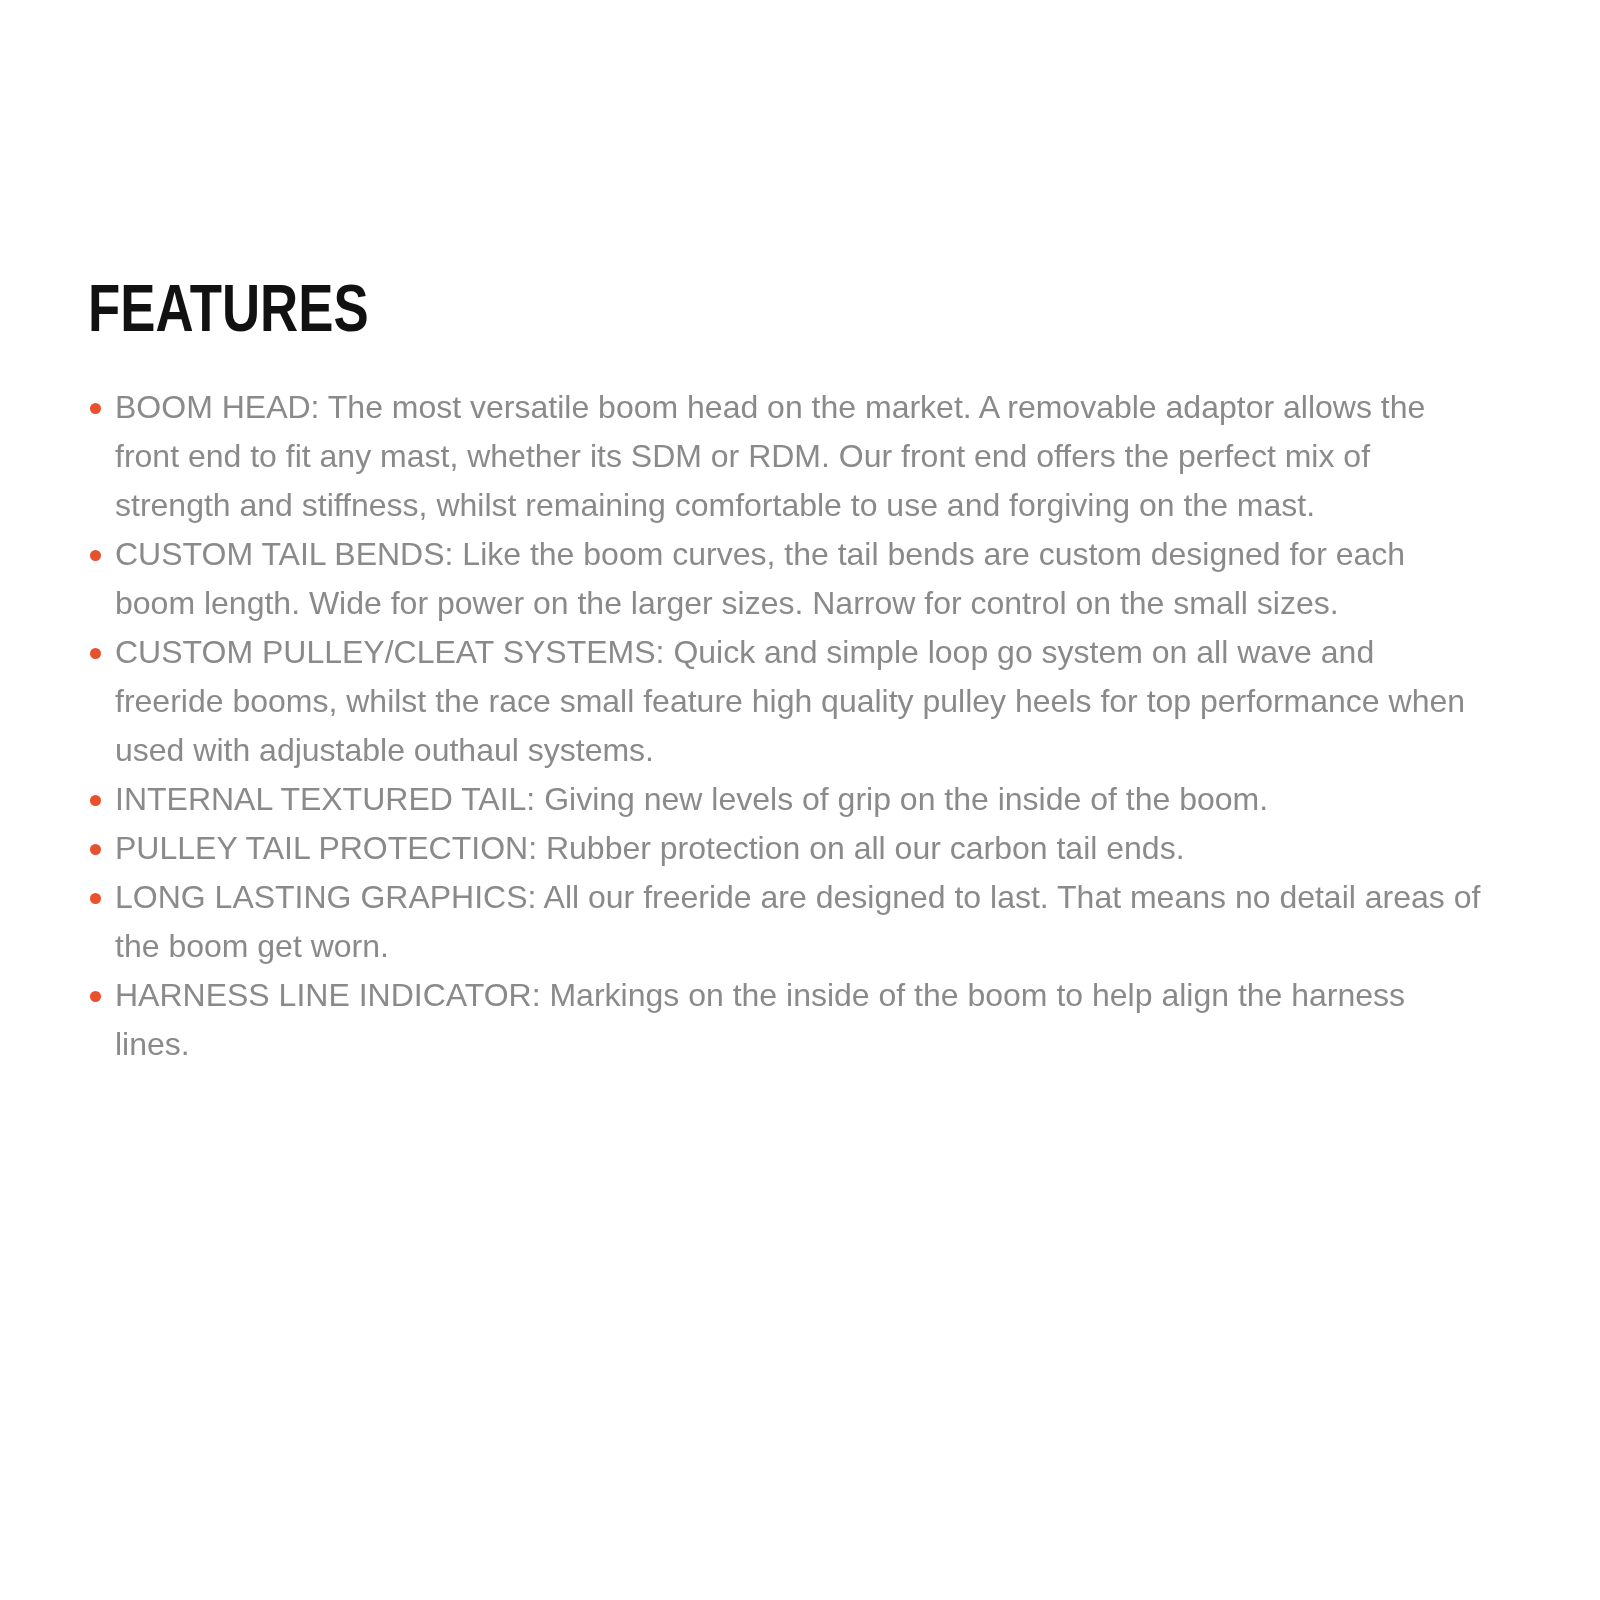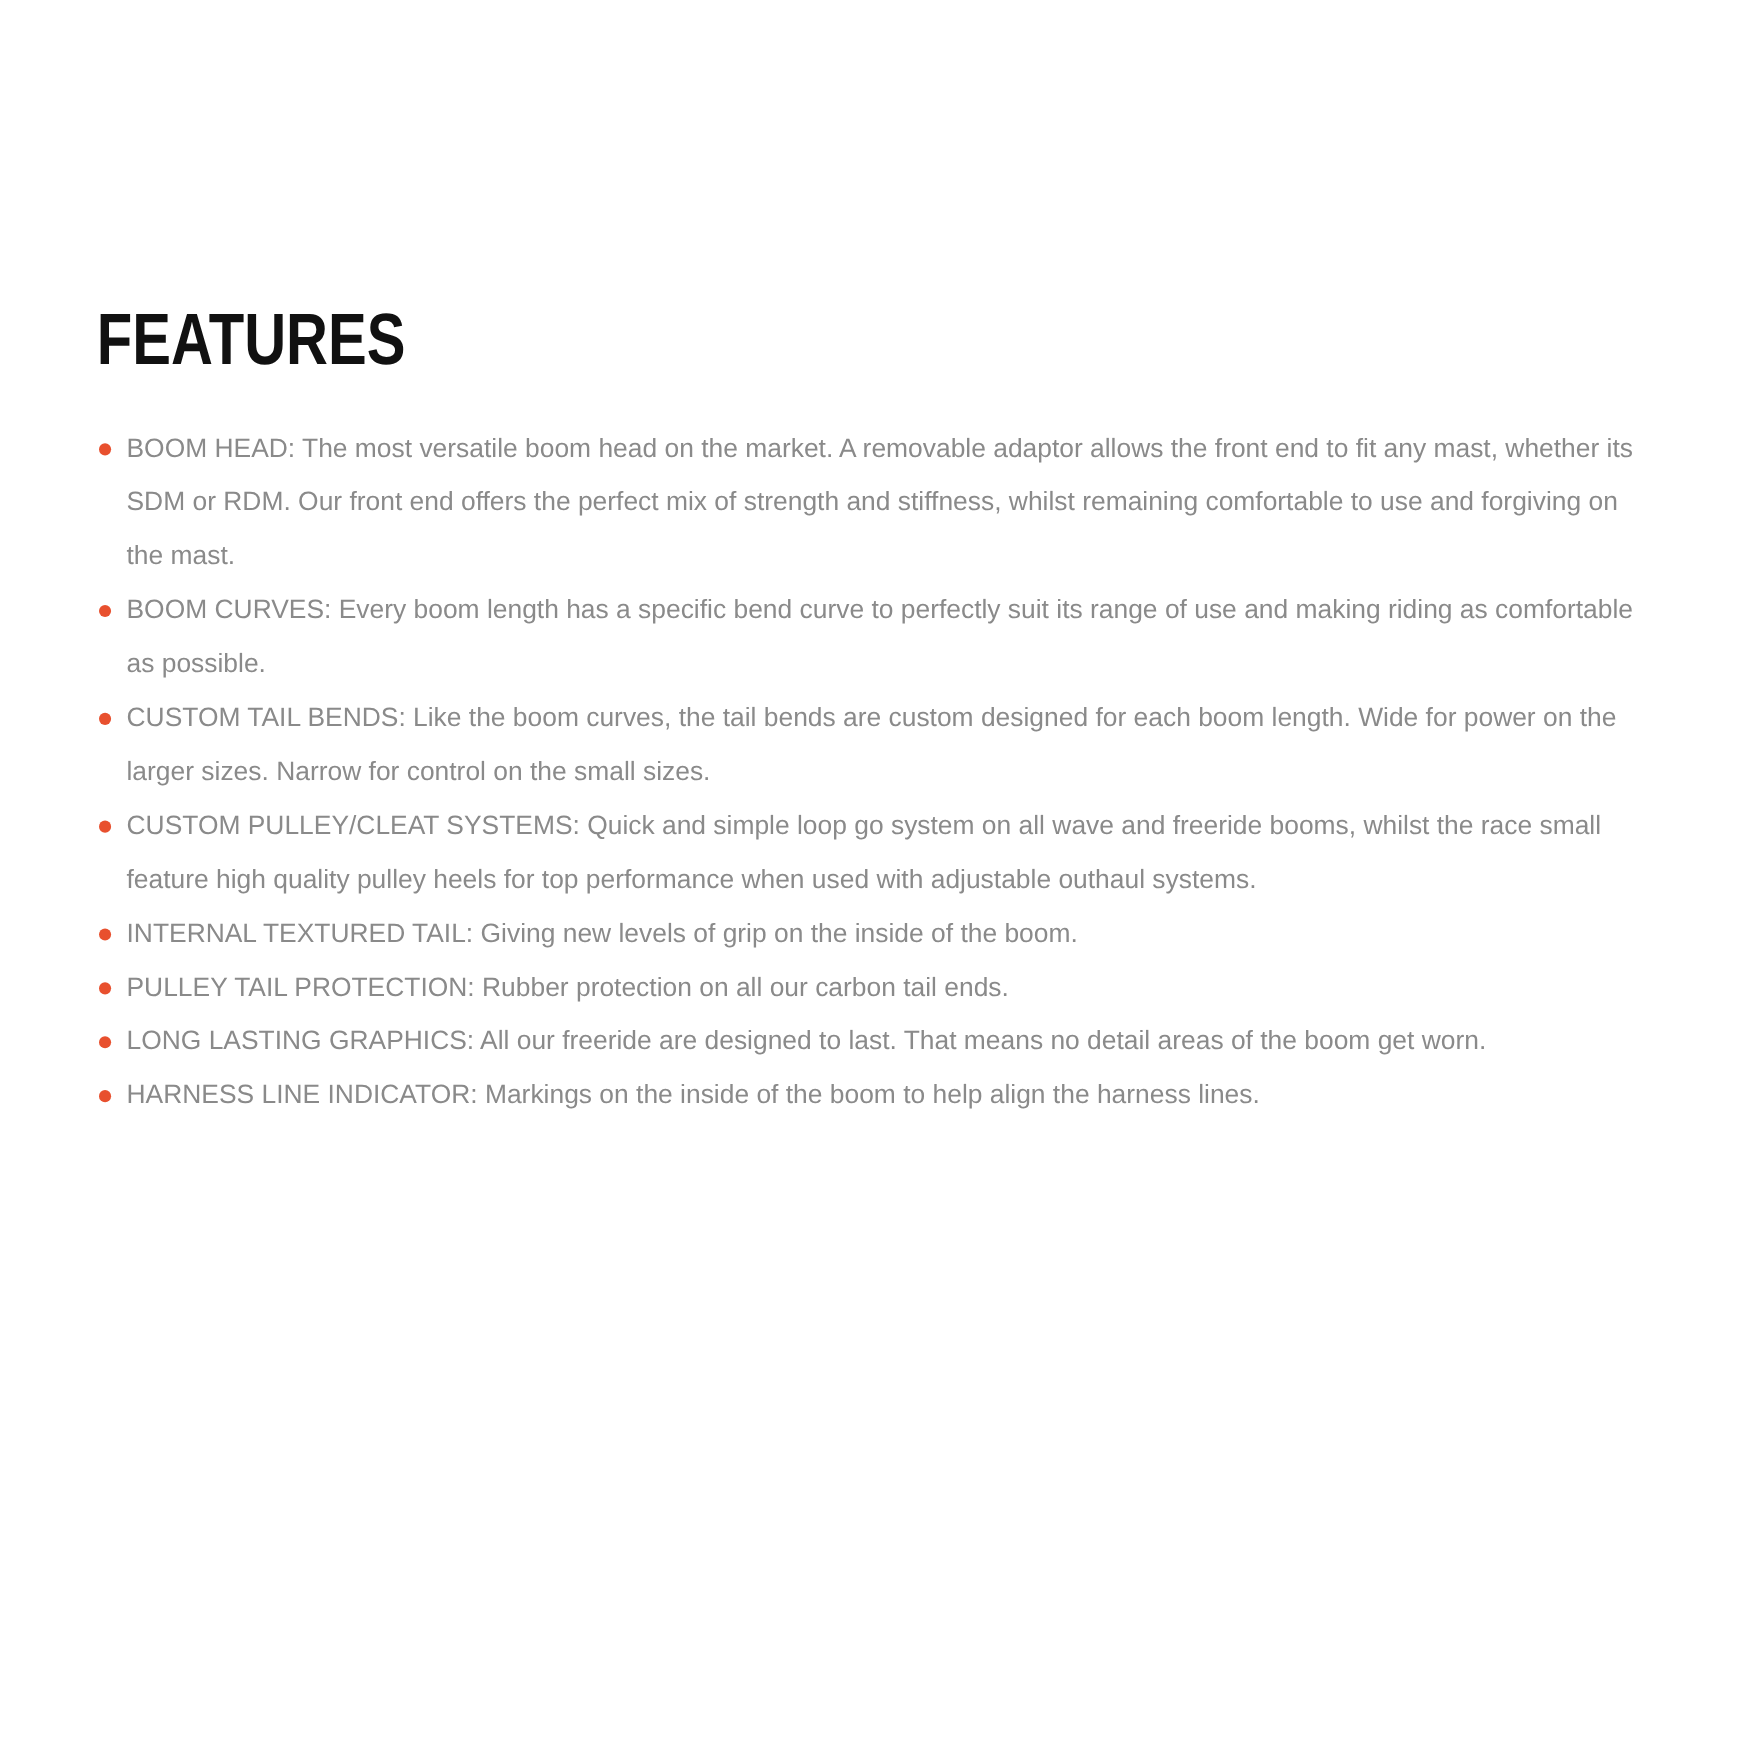--- a/index.html
+++ b/index.html
@@ -32,21 +32,21 @@
   ul.feature-list {
     margin: 0;
     padding: 0;
     list-style: none;
     max-width: 1398px;
   }
   ul.feature-list li {
     position: relative;
     padding-left: 27px;
     margin: 0;
-    font-size: 24px;
+    font-size: 32px;
     line-height: 49px;
     color: #8a8a8a;
   }
   ul.feature-list li::before {
     content: "";
     position: absolute;
     left: 2px;
     top: 20px;
     width: 11px;
     height: 11px;
@@ -55,21 +55,20 @@
   }
 </style>
 </head>
 <body>
 
 <div class="page">
   <h1 class="page-title">FEATURES</h1>
 
   <ul class="feature-list">
     <li>BOOM HEAD: The most versatile boom head on the market. A removable adaptor allows the front end to fit any mast, whether its SDM or RDM. Our front end offers the perfect mix of strength and stiffness, whilst remaining comfortable to use and forgiving on the mast.</li>
-    <li>BOOM CURVES: Every boom length has a specific bend curve to perfectly suit its range of use and making riding as comfortable as possible.</li>
     <li>CUSTOM TAIL BENDS: Like the boom curves, the tail bends are custom designed for each boom length. Wide for power on the larger sizes. Narrow for control on the small sizes.</li>
     <li>CUSTOM PULLEY/CLEAT SYSTEMS: Quick and simple loop go system on all wave and freeride booms, whilst the race small feature high quality pulley heels for top performance when used with adjustable outhaul systems.</li>
     <li>INTERNAL TEXTURED TAIL: Giving new levels of grip on the inside of the boom.</li>
     <li>PULLEY TAIL PROTECTION: Rubber protection on all our carbon tail ends.</li>
     <li>LONG LASTING GRAPHICS: All our freeride are designed to last. That means no detail areas of the boom get worn.</li>
     <li>HARNESS LINE INDICATOR: Markings on the inside of the boom to help align the harness lines.</li>
   </ul>
 </div>
 
 </body></html>

